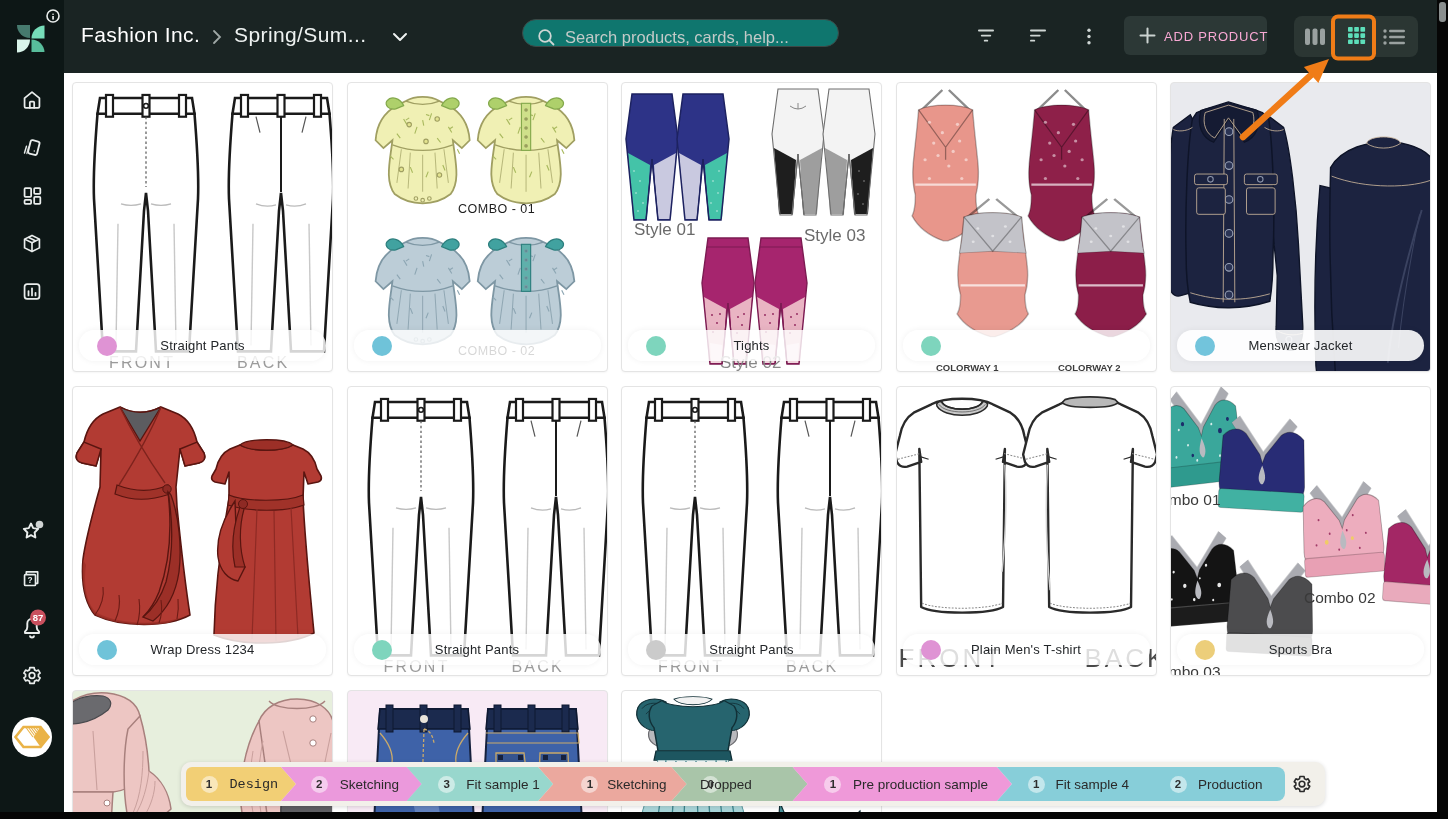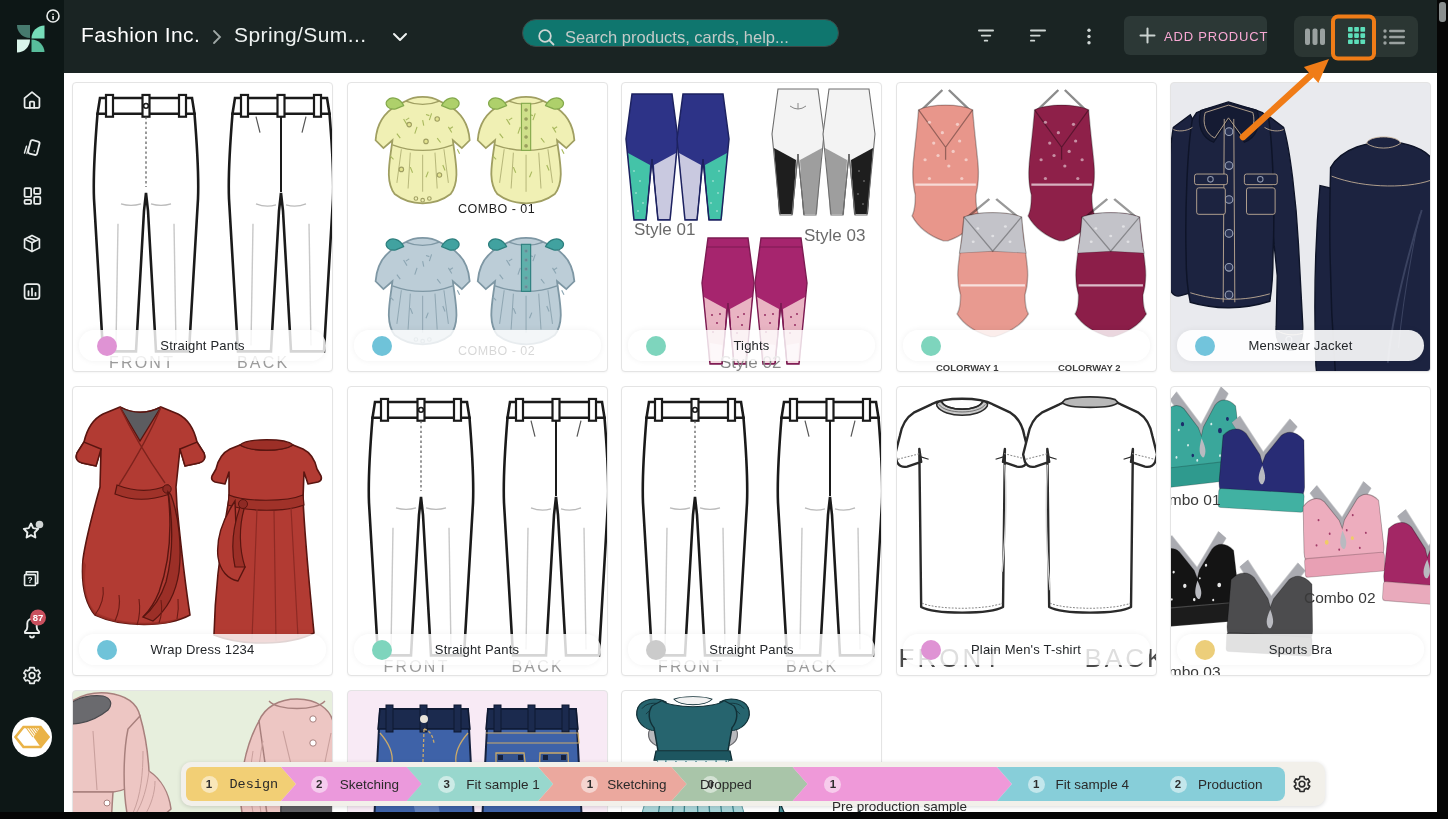--- a/index.html
+++ b/index.html
@@ -786,21 +786,21 @@
       <div class="segtxt" style="left:48.5px;font-family:Liberation Mono, monospace;">Design</div>
   <div class="segnum" style="left:129.7px;">2</div>
       <div class="segtxt" style="left:158.7px;">Sketching</div>
   <div class="segnum" style="left:257.3px;">3</div>
       <div class="segtxt" style="left:285.2px;">Fit sample 1</div>
   <div class="segnum" style="left:400.4px;">1</div>
       <div class="segtxt" style="left:426.3px;">Sketching</div>
   <div class="segnum" style="left:521.1px;">0</div>
       <div class="segtxt" style="left:519px;">Dropped</div>
   <div class="segnum" style="left:643.4px;">1</div>
-      <div class="segtxt" style="left:651px;margin-top:22px;">Pre production sample</div>
+      <div class="segtxt" style="left:672px;">Pre production sample</div>
   <div class="segnum" style="left:846.8px;">1</div>
       <div class="segtxt" style="left:874.4px;">Fit sample 4</div>
   <div class="segnum" style="left:988.5px;">2</div>
       <div class="segtxt" style="left:1017px;text-align:center;">Production</div>
   <svg style="position:absolute;left:1111px;top:12px" width="20" height="20" viewBox="0 0 24 24" fill="none" stroke="#2a2a2a" stroke-width="1.9">
     <circle cx="12" cy="12" r="3.4"></circle>
     <path d="M19.4 12a7.4 7.4 0 0 0-.1-1.2l2-1.5-2-3.5-2.3 1a7.4 7.4 0 0 0-2.1-1.2L14.5 3h-5l-.4 2.6a7.4 7.4 0 0 0-2.1 1.2l-2.3-1-2 3.5 2 1.5a7.4 7.4 0 0 0 0 2.4l-2 1.5 2 3.5 2.3-1a7.4 7.4 0 0 0 2.1 1.2l.4 2.6h5l.4-2.6a7.4 7.4 0 0 0 2.1-1.2l2.3 1 2-3.5-2-1.5a7.4 7.4 0 0 0 .1-1.2z" stroke-linejoin="round"></path>
   </svg>
 </div>
 <div id="rightstrip">

